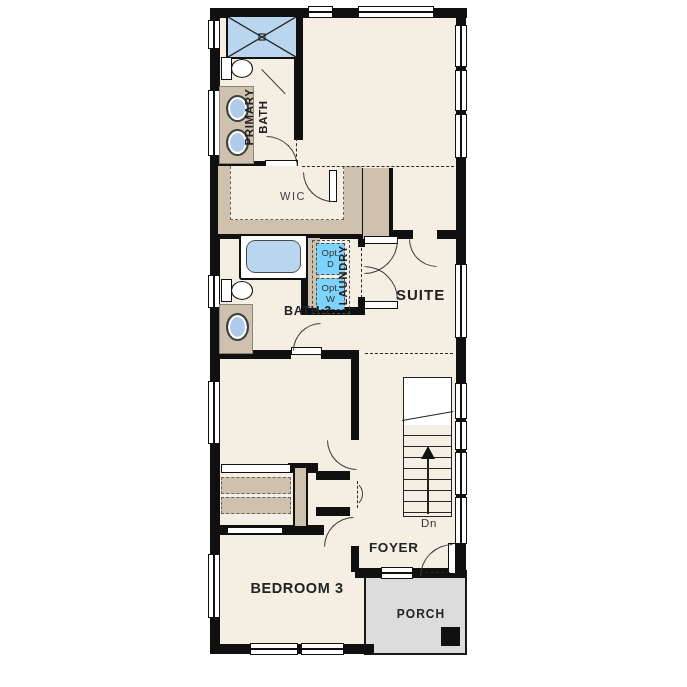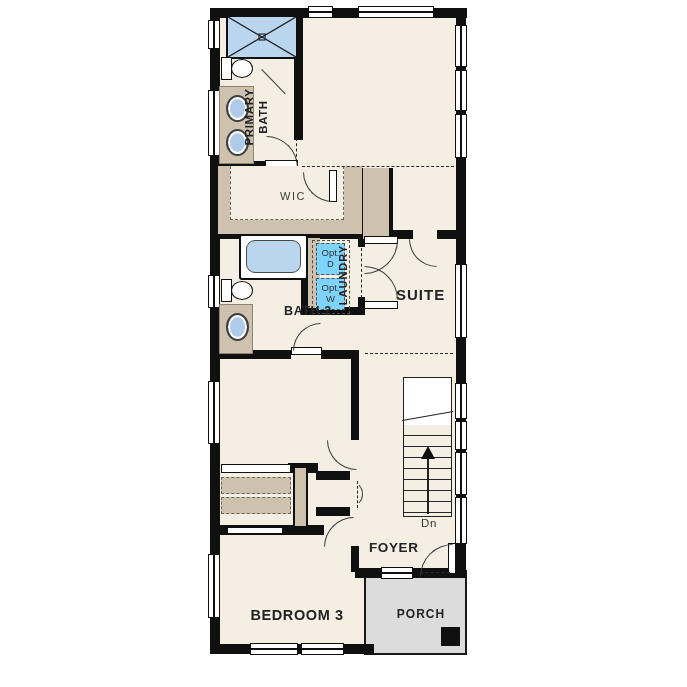--- a/index.html
+++ b/index.html
@@ -166,17 +166,17 @@
   <div class="lbl" style="left:421px;top:517px;font-size:11.5px;font-weight:normal;color:#333;">Dn</div>
 
   <div class="leaf" style="left:448px;top:543px;width:8px;height:31px;"></div>
   <div class="arc arc-tl" style="left:420px;top:544px;width:33px;height:33px;"></div>
   <div class="dashH" style="left:420px;top:572px;width:30px;"></div>
 
   <div class="lbl rot" style="left:230px;top:92px;width:74px;height:50px;font-size:11.5px;">PRIMARY BATH</div>
   <div style="left:272px;top:190px;width:42px;text-align:center;font-size:11px;color:#3c3c3c;letter-spacing:1.5px;">WIC</div>
   <div class="lbl" style="left:396px;top:286px;font-size:15px;letter-spacing:1px;">SUITE</div>
   <div class="lbl lbl-small" style="left:256px;top:304px;margin-left:28px;">BATH 2</div>
-  <div class="lbl lbl-room" style="left:237px;top:606px;width:120px;text-align:center;">BEDROOM 3</div>
+  <div class="lbl lbl-room" style="left:237px;top:579px;width:120px;text-align:center;">BEDROOM 3</div>
   <div class="lbl" style="left:369px;top:540px;font-size:13.5px;">FOYER</div>
   <div class="lbl" style="left:391px;top:607px;width:60px;text-align:center;font-size:12px;letter-spacing:1px;">PORCH</div>
 
 </div>
 
 </body></html>

